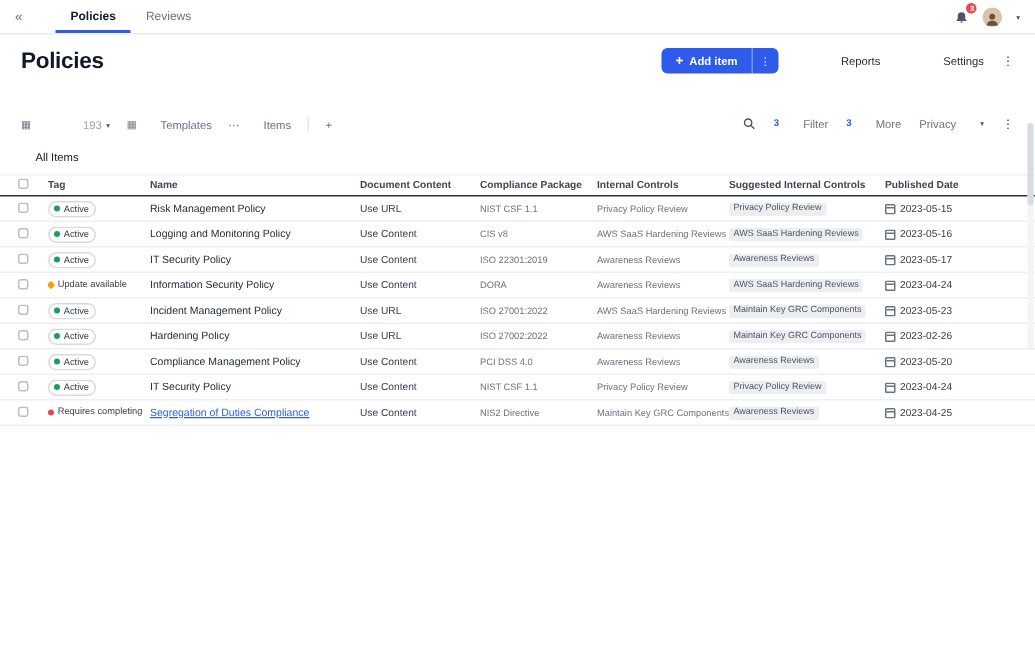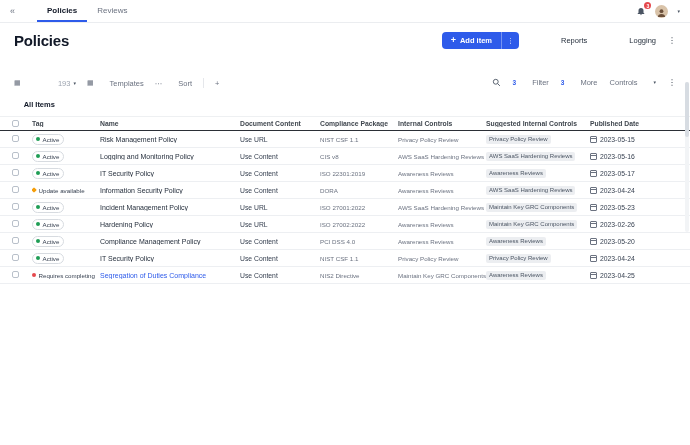--- a/index.html
+++ b/index.html
@@ -27,21 +27,21 @@
   .btn-add { display: flex; background: #2e5bea; border-radius: 4px; color: #fff; overflow: hidden; cursor: pointer; }
   .btn-add-main { display: flex; gap: 4px; align-items: center; padding: 4px 9px; font-size: 7.5px; font-weight: 600; }
   .btn-add-plus { font-size: 9px; line-height: 7px; }
   .btn-add-menu { padding: 4px 5px; border-left: 1px solid rgba(255,255,255,.35); font-size: 7px; display: flex; align-items: center; }
   .text-btn { font-size: 7.5px; color: #1f2937; cursor: pointer; padding-left: 30px; }
   .kebab { font-size: 8px; color: #1f2937; cursor: pointer; }
   
   .toolbar { display: flex; align-items: center; padding: 5px 14px 7px; gap: 11px; font-size: 7.5px; color: #4b5563; }
   .view-switch { display: flex; align-items: center; gap: 3px; cursor: pointer; }
   .grid-icon { font-size: 7px; color: #6b7280; }
-  .view-label { font-weight: 700; color: #111827; margin-top: 43px; }
+  .view-label { font-weight: 400; color: #111827; margin-top: 43px; }
   .view-count { color: #9ca3af; }
   .tb-item { display: flex; align-items: center; gap: 16px; color: #6b7280; cursor: pointer; }
   .tb-divider { width: 1px; height: 10px; background: #e5e7eb; }
   .toolbar-right { margin-left: auto; display: flex; align-items: flex-start; gap: 12px; }
   .count-blue { color: #2e5bea; font-weight: 700; font-size: 6.5px; }
   
   .grid { display: grid; grid-template-columns: 20px 68px 140px 80px 78px 88px 104px 80px; align-items: center; padding-left: 12px; padding-right: 6px; }
   .thead { height: 15px; border-top: 1px solid #eef0f2; border-bottom: 1px solid #2b2f36; font-size: 6.8px; font-weight: 600; color: #40474f; }
   .row { height: 17px; border-bottom: 1px solid #edeff2; font-size: 7px; cursor: pointer; }
   .cell { white-space: nowrap; overflow: hidden; padding-right: 4px; }
@@ -101,39 +101,39 @@
     <div class="btn-add">
       <span class="btn-add-main">
         <span class="btn-add-plus">+</span>
         <span>Add item</span>
       </span>
       <span class="btn-add-menu">
         <span>⋮</span>
       </span>
     </div>
     <span class="text-btn">Reports</span>
-    <span class="text-btn">Logging</span>
+    <span class="text-btn">Settings</span>
     <span class="kebab">⋮</span>
   </div>
 </div>
 
 <div class="toolbar">
   <span class="view-switch">
     <span class="grid-icon">▦</span>
     <span class="view-label">All Items</span>
     <span class="view-count">193</span>
     <span class="chev">▾</span>
   </span>
   <span class="tb-item">
     <span class="grid-icon">▦</span>
     <span>Templates</span>
   </span>
   <span class="tb-item">
     <span>⋯</span>
-    <span>Sort</span>
+    <span>Items</span>
   </span>
   <span class="tb-divider"></span>
   <span class="tb-item">
       <span>+</span>
     </span>
 
   <div class="toolbar-right">
     <span>
       <svg width="9" height="9" viewBox="0 0 24 24" fill="none" stroke="#4b5563" stroke-width="2.4">
           <circle cx="10" cy="10" r="6.5"></circle>
@@ -142,21 +142,21 @@
     </span>
     <span class="tb-item">
       <span class="count-blue">3</span>
       <span>Filter</span>
     </span>
     <span class="tb-item">
       <span class="count-blue">3</span>
       <span>More</span>
     </span>
     <span class="tb-item">
-      <span>Controls</span>
+      <span>Privacy</span>
       <span class="chev">▾</span>
     </span>
     <span class="kebab">⋮</span>
   </div>
 </div>
 
 <div>
   <div class="thead grid">
     <div class="cell"><span class="checkbox"></span></div>
     <div class="cell">Tag</div>

